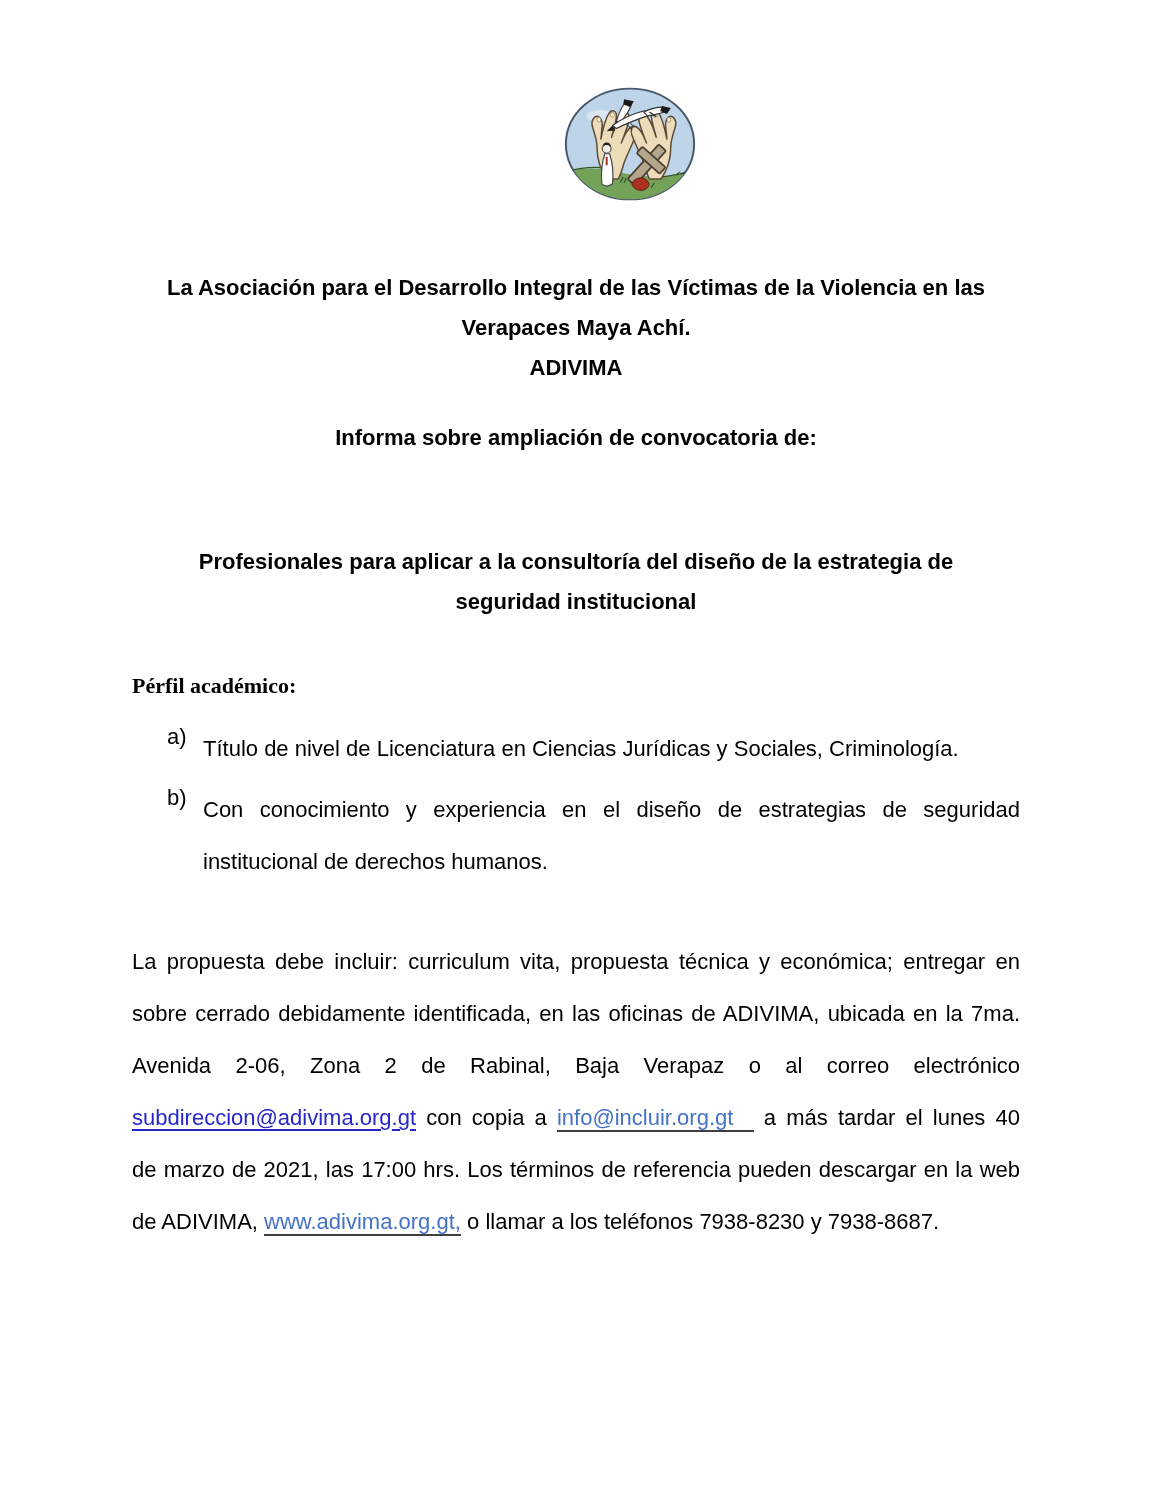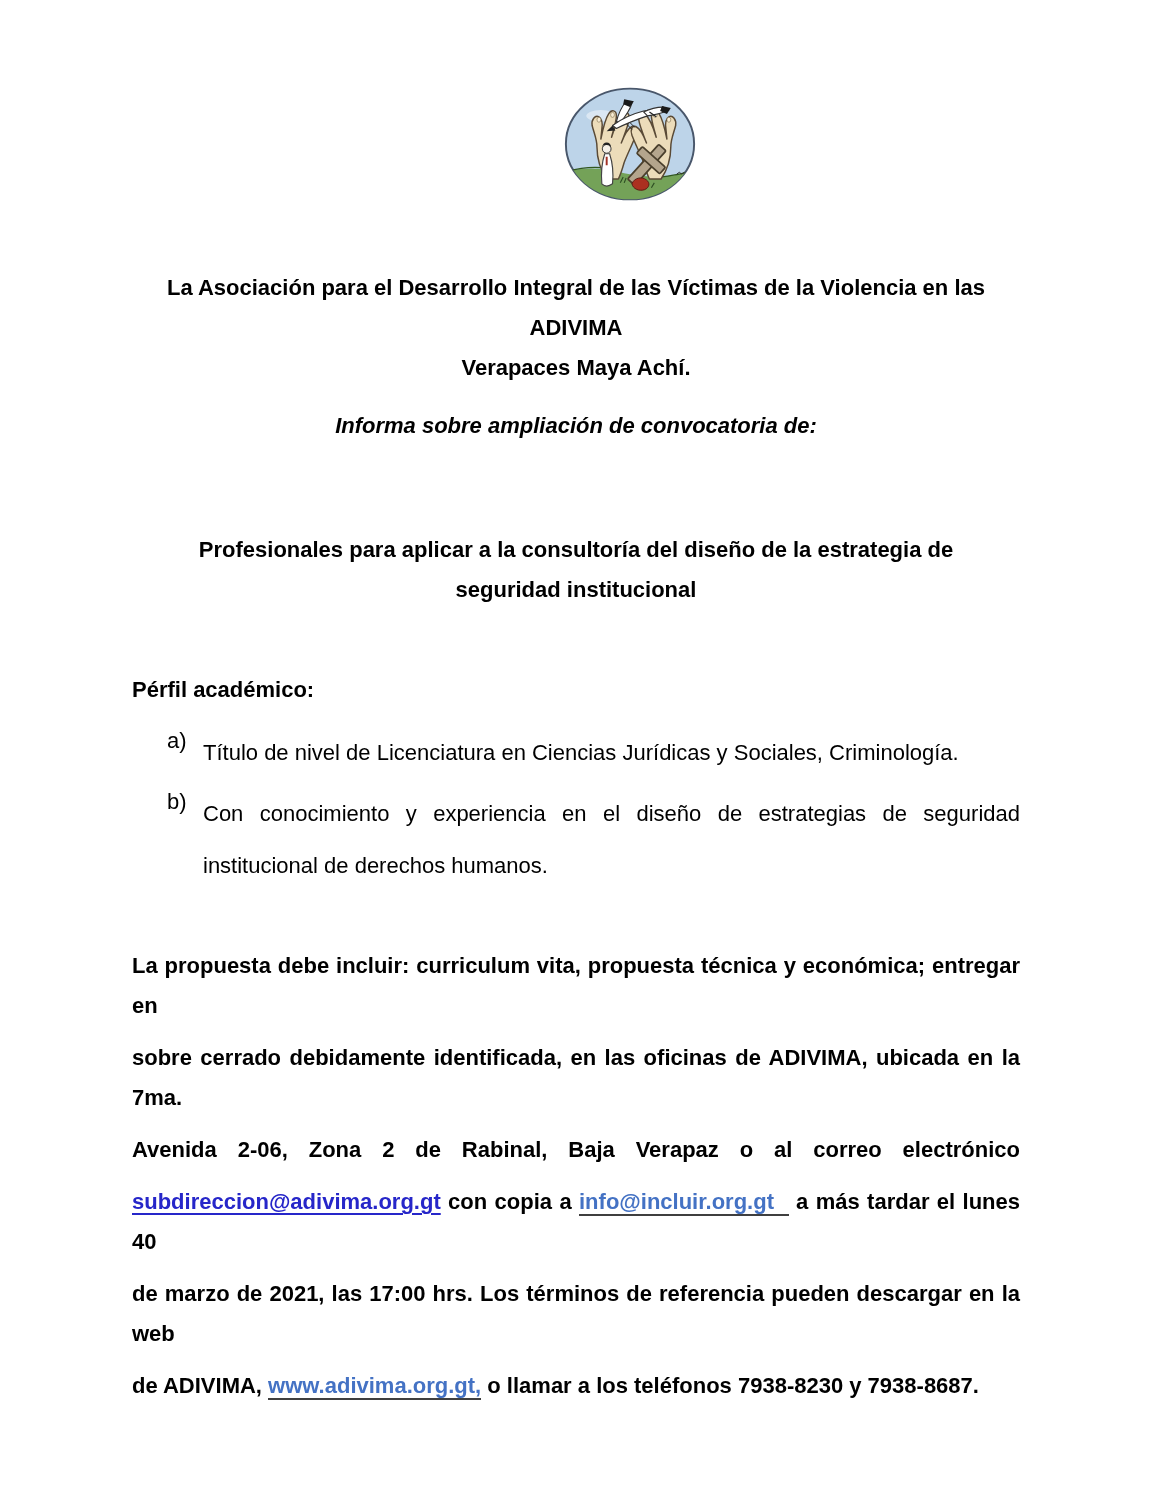--- a/index.html
+++ b/index.html
@@ -23,29 +23,29 @@
     background:#ffffff;
     font-family:"Liberation Sans",sans-serif;
     font-size:22px;line-height:40px;color:var(--text);
     overflow:hidden;
   }
   .logo-row{text-align:center;height:120px;}
   .logo-row svg{display:inline-block;vertical-align:top;margin-left:108px;}
   .centered{text-align:center;}
   .bold{font-weight:bold;}
   .org-title{margin-top:64px;}
-  .intro{margin-top:18px;font-style:italic;}
+  .intro{margin-top:30px;}
   .position-title{margin-top:84px;}
-  .profile-heading{margin-top:60px;}
+  .profile-heading{margin-top:44px;font-family:Liberation Serif, serif;}
   .list-item{display:flex;padding-left:35px;}
   .list-item .marker{width:36px;flex:none;}
   .item-body{flex:1;min-width:0;}
   .item-a{margin-top:11px;}
   .item-b{margin-top:9px;}
-  .submission{margin-top:60px;font-weight:bold;}
+  .submission{margin-top:60px;}
   .jline{text-align:justify;text-align-last:justify;margin-top:12px;}
   .jline.last{text-align-last:auto;}
   a.link-primary{
     color:var(--link-primary);
     text-decoration:underline;
     text-decoration-thickness:2px;
     text-underline-offset:4px;
     cursor:pointer;
   }
   a.link-secondary{
@@ -112,22 +112,22 @@
           <path d="M90,28 L97,33" stroke="#222" stroke-width="1.2"></path>
         </g>
 
         <path d="M60,101 l3,-6 M64,101 l2,-5 M92,106 l3,-5" stroke="#2e4f24" stroke-width="1.2" fill="none"></path>
       </g>
     </svg>
   </div>
 
   <div class="org-title centered bold">
     <div>La Asociación para el Desarrollo Integral de las Víctimas de la Violencia en las</div>
+    <div>Verapaces Maya Achí.</div>
     <div>ADIVIMA</div>
-    <div>Verapaces Maya Achí.</div>
   </div>
 
   <div class="intro centered bold">Informa sobre ampliación de convocatoria de:</div>
 
   <div class="position-title centered bold">
     <div>Profesionales para aplicar a la consultoría del diseño de la estrategia de</div>
     <div>seguridad institucional</div>
   </div>
 
   <div class="profile-heading bold">Pérfil académico:</div>

